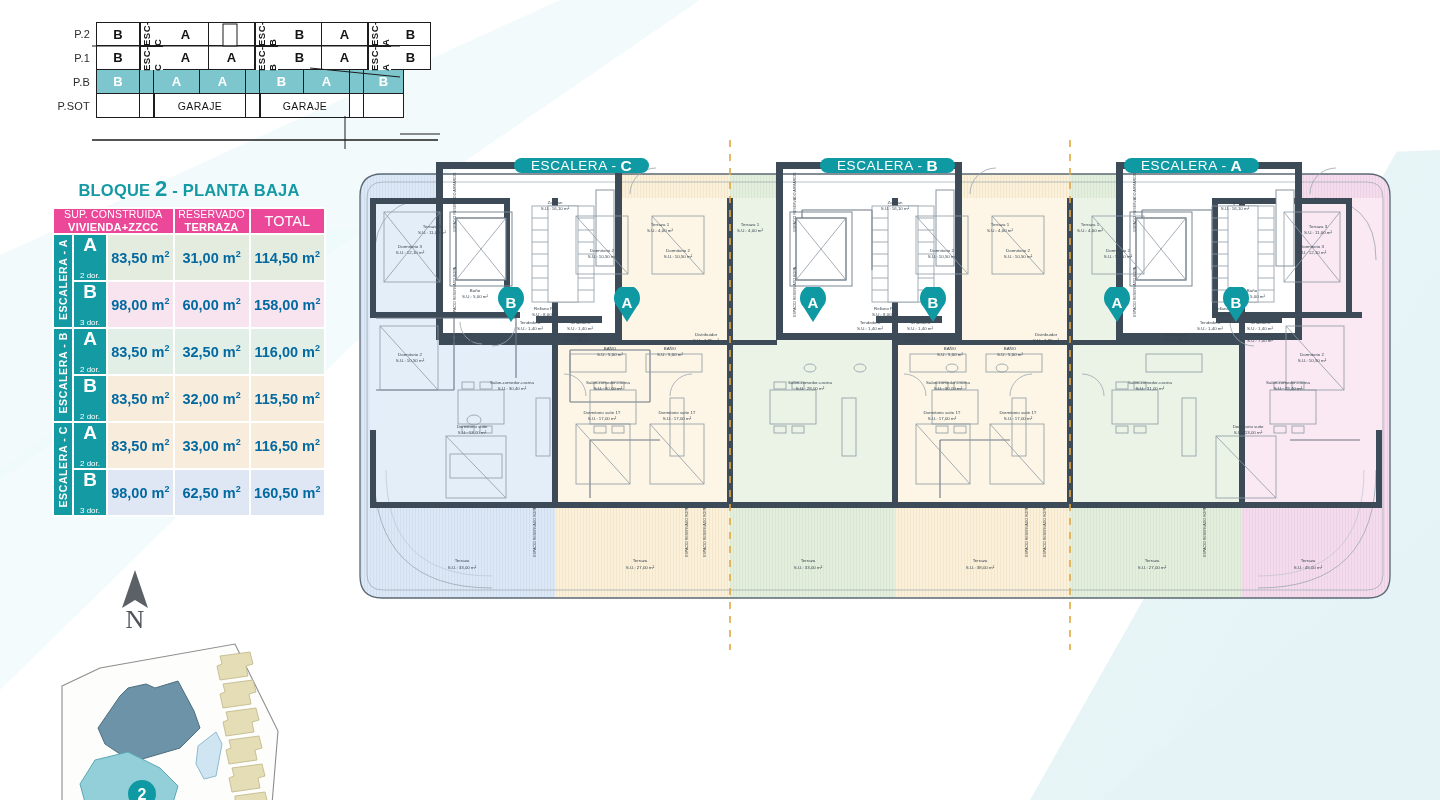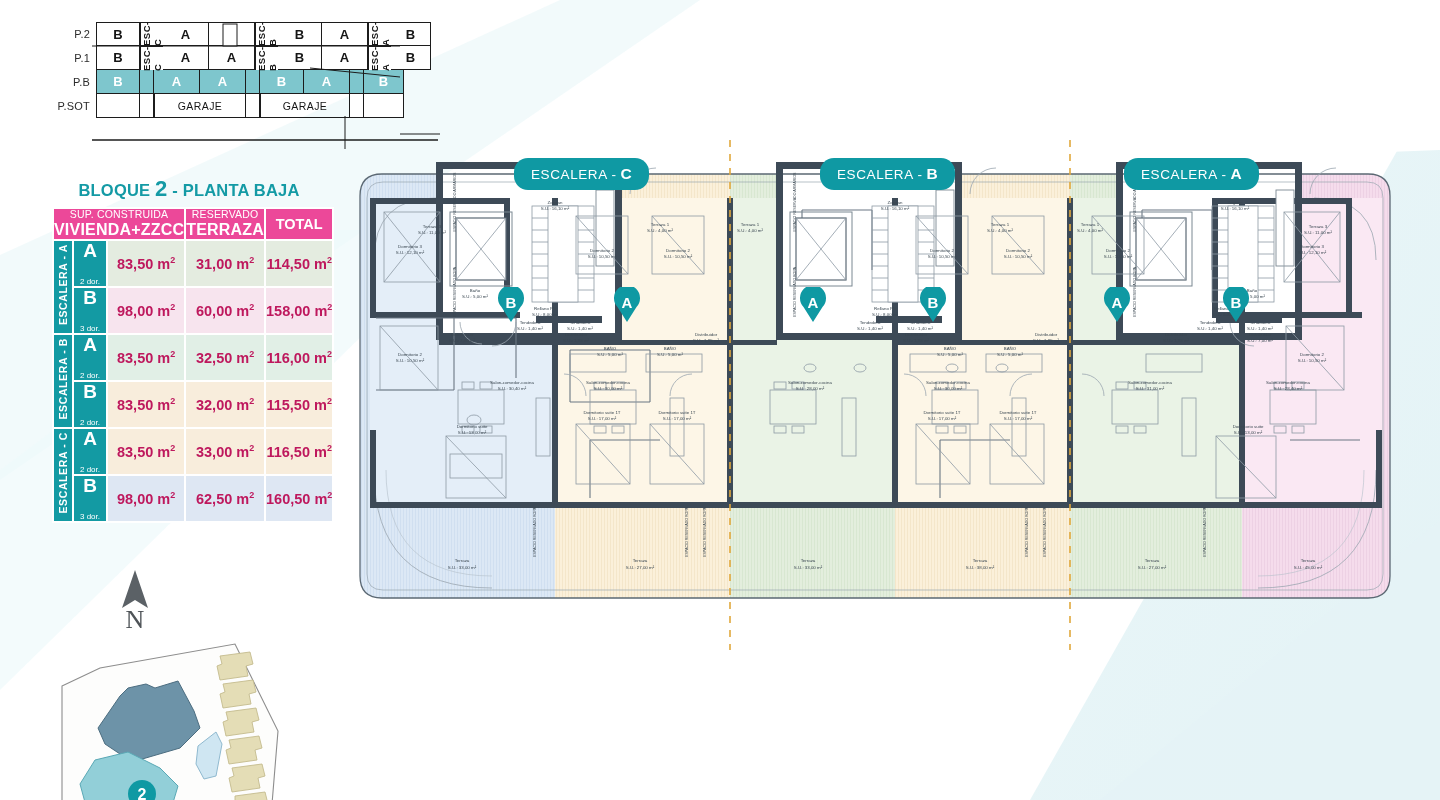--- a/index.html
+++ b/index.html
@@ -58,58 +58,58 @@
   }
   #table-title .big { font-size: 22px; }
   #table-title .light { font-weight: bold; }
   table.spec { border-collapse: collapse; width: 274px; }
   table.spec td, table.spec th { border: 2px solid #ffffff; padding: 0; }
   .th-main {
     background: #ec4899; color: #ffffff; text-align: center;
     padding: 4px 2px 5px; line-height: 1.12;
   }
   .th-main .l1 { font-size: 10.5px; font-weight: normal; letter-spacing:.2px; }
-  .th-main .l2 { font-size: 16px; font-weight: bold; letter-spacing:.2px;text-align:center; }
-  .th-total { font-size: 14.5px; font-weight: bold; }
+  .th-main .l2 { font-size: 11px; font-weight: bold; letter-spacing:.2px;text-align:center; }
+  .th-total { font-size: 14.5px; font-weight: normal; }
   .esc-col {
     background: #139aa3; color: #ffffff; width: 20px;
     text-align: center; vertical-align: middle;
   }
   .esc-col span {
     writing-mode: vertical-rl; transform: rotate(180deg);
     font-size: 10.5px; font-weight: bold; letter-spacing: .6px;
     display: inline-block; white-space: nowrap;
   }
   .type-col {
     background: #139aa3; color: #ffffff; width: 34px;
     text-align: center; padding: 2px 0 3px; line-height: 1.0;
   }
   .type-col .t { font-size: 19px; font-weight: bold; display:block; }
   .type-col .d { font-size: 8px; display:block; margin-top: 18px; }
-  .val { text-align: center; font-size: 14.5px; font-weight: bold; color: #be185d; padding: 9px 2px; white-space: nowrap; }
+  .val { text-align: center; font-size: 14.5px; font-weight: bold; color: #0369a1; padding: 9px 2px; white-space: nowrap; }
   .val sup { font-size: 9px; vertical-align: super; }
   .r-green { background: #e4ece0; }
   .r-pink  { background: #f7e4ee; }
   .r-mint  { background: #e1efe6; }
   .r-cream { background: #f8eddc; }
   .r-cream2{ background: #f8eddc; }
   .r-blue  { background: #dee7f3; }
 
   
   #compass { position: absolute; left: 100px; top: 568px; z-index: 5; }
   #site-plan { position: absolute; left: 60px; top: 636px; z-index: 5; }
 
   
   #floorplan { position: absolute; left: 340px; top: 140px; z-index: 4; }
 
   
   .esc-pill {
     position: absolute; z-index: 8;
     background: #0f99a3; color: #fff;
-    border-radius: 14px; height: 32px;
+    border-radius: 14px; height: 15px;
     display: flex; align-items: center; justify-content: center;
     padding: 4px 17px; font-size: 13.5px; letter-spacing: .6px;
     white-space: nowrap;
   }
   .esc-pill b { font-size: 15.5px; margin-left: 4px; }
   #pill-c { left: 514px; top: 158px; }
   #pill-b { left: 820px; top: 158px; }
   #pill-a { left: 1124px; top: 158px; }
 
   

